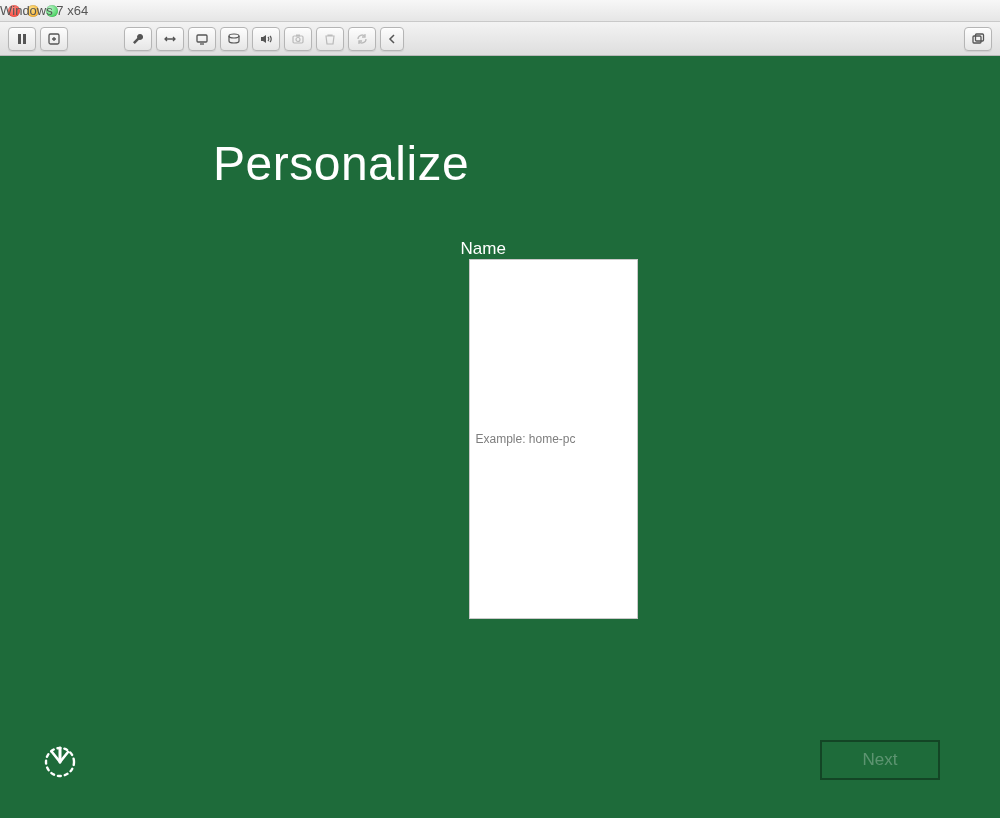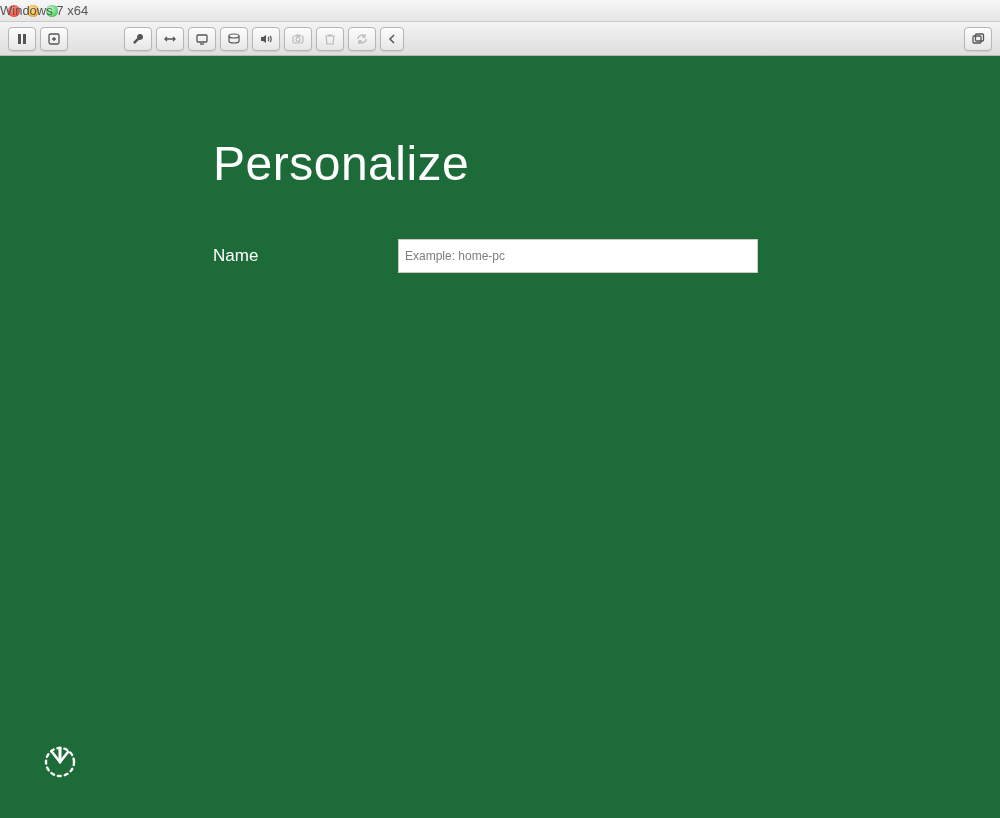--- a/index.html
+++ b/index.html
@@ -69,21 +69,21 @@
     margin-bottom: 48px;
     color:#fff;
   }
   .desc {
     font-size: 17px;
     line-height: 1.45;
     font-weight: 400;
     color: #eaf3ec;
     margin-bottom: 60px;
   }
-  .formrow { display:flex; align-items:center; }
+  .formrow { display:flex; align-items:center;flex-direction:column; }
   .label {
     width: 185px;
     font-size: 17px;
     color:#fff;
   }
   .pcname {
     flex: 0 0 360px;
     height: 34px;
     border: 1px solid #c9c9c9;
     background: #fff;
@@ -226,13 +226,16 @@
   </div>
 
   <div class="ease-access">
     <svg viewBox="0 0 40 40">
       <circle cx="20" cy="20" r="14" fill="none" stroke="#fff" stroke-width="2.4" stroke-dasharray="3 4" stroke-linecap="round"></circle>
       <path d="M20 6 L20 20" stroke="#fff" stroke-width="3" stroke-linecap="round"></path>
       <path d="M12 10 L20 20 L28 10" fill="none" stroke="#fff" stroke-width="2.6" stroke-linecap="round"></path>
     </svg>
   </div>
 
+  <div class="next-btn">
+    <span>Next</span>
+  </div>
 </div>
 
 </body></html>

